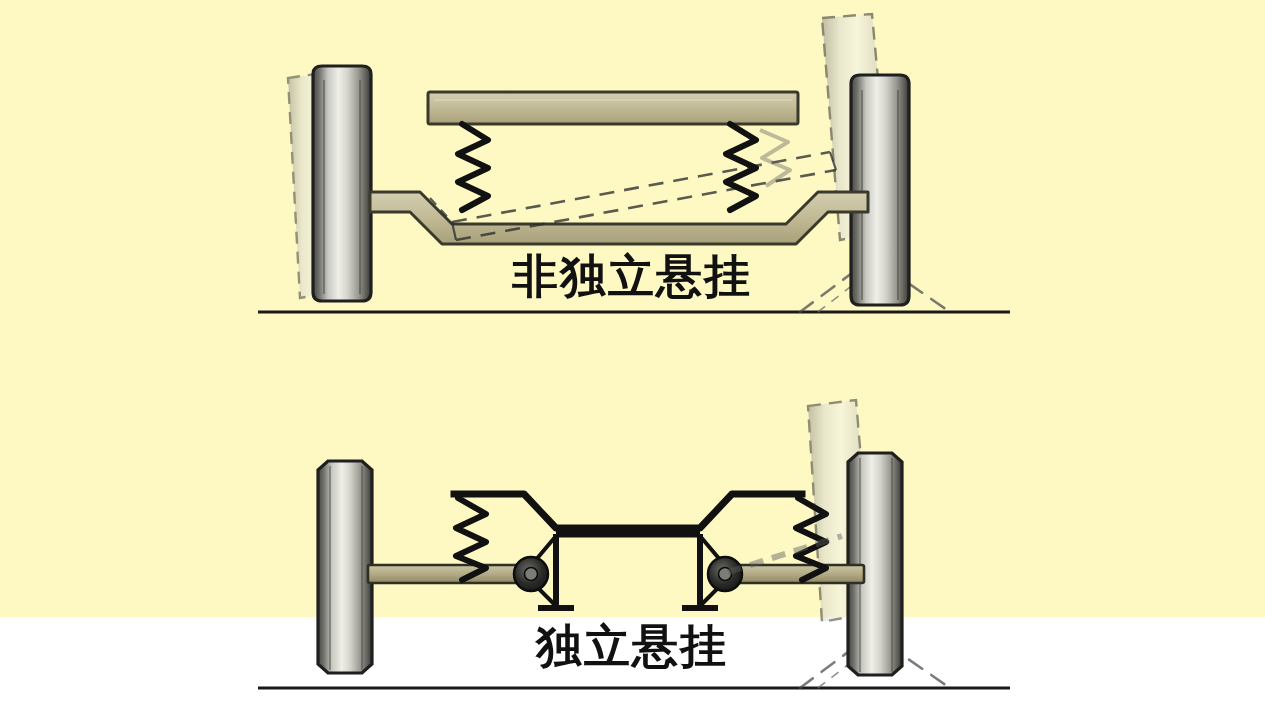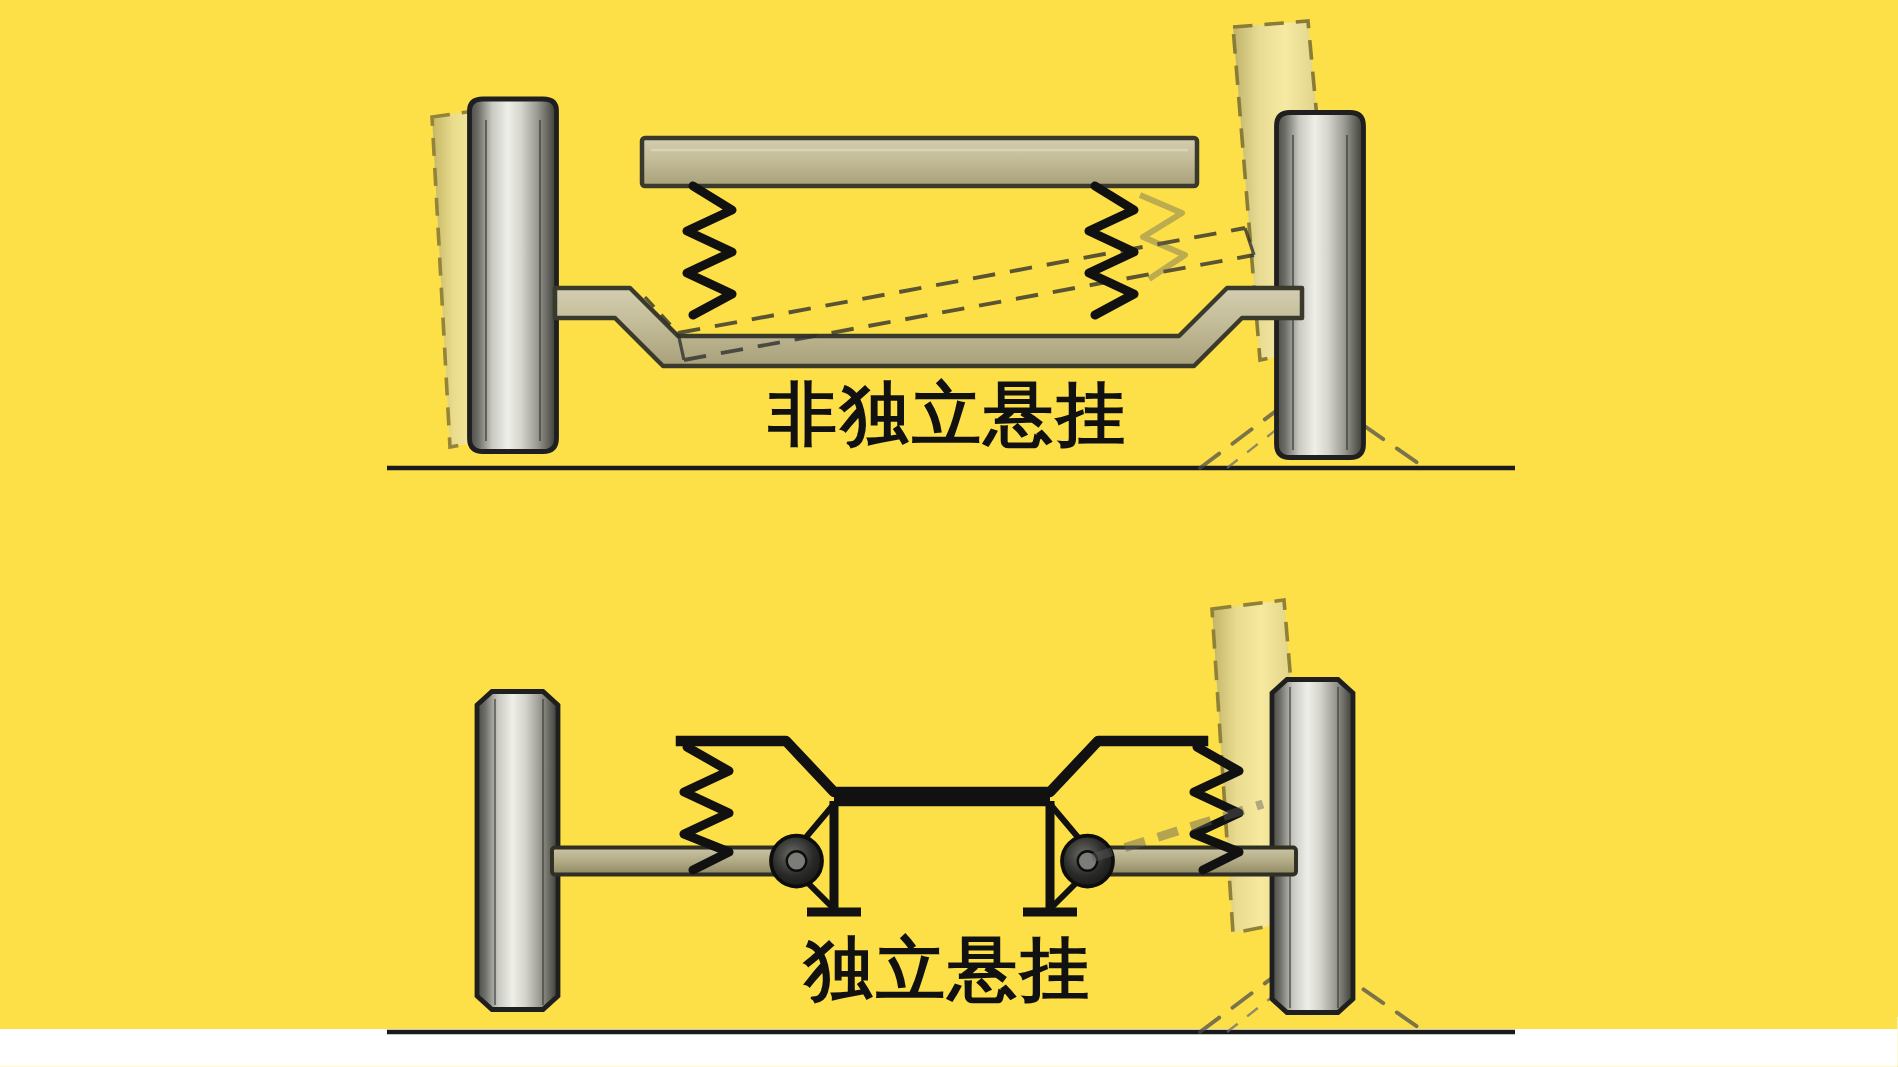--- a/index.html
+++ b/index.html
@@ -9,22 +9,22 @@
   }
   body {
     width: 1265px;
     height: 711px;
     font-family: "DejaVu Sans", "Liberation Sans", sans-serif;
     overflow: hidden;
   }
   #stage {
     position: relative;
     width: 1265px;
-    height: 686px;
-    background: #fde047;
+    height: 617px;
+    background: #fef9c3;
   }
   #diagram-svg {
     display: block;
     width: 1265px;
     height: 711px;
   }
   .cap-text {
     font-family: "DejaVu Sans", "Liberation Sans", sans-serif;
     font-weight: 700;
     fill: #111111;

